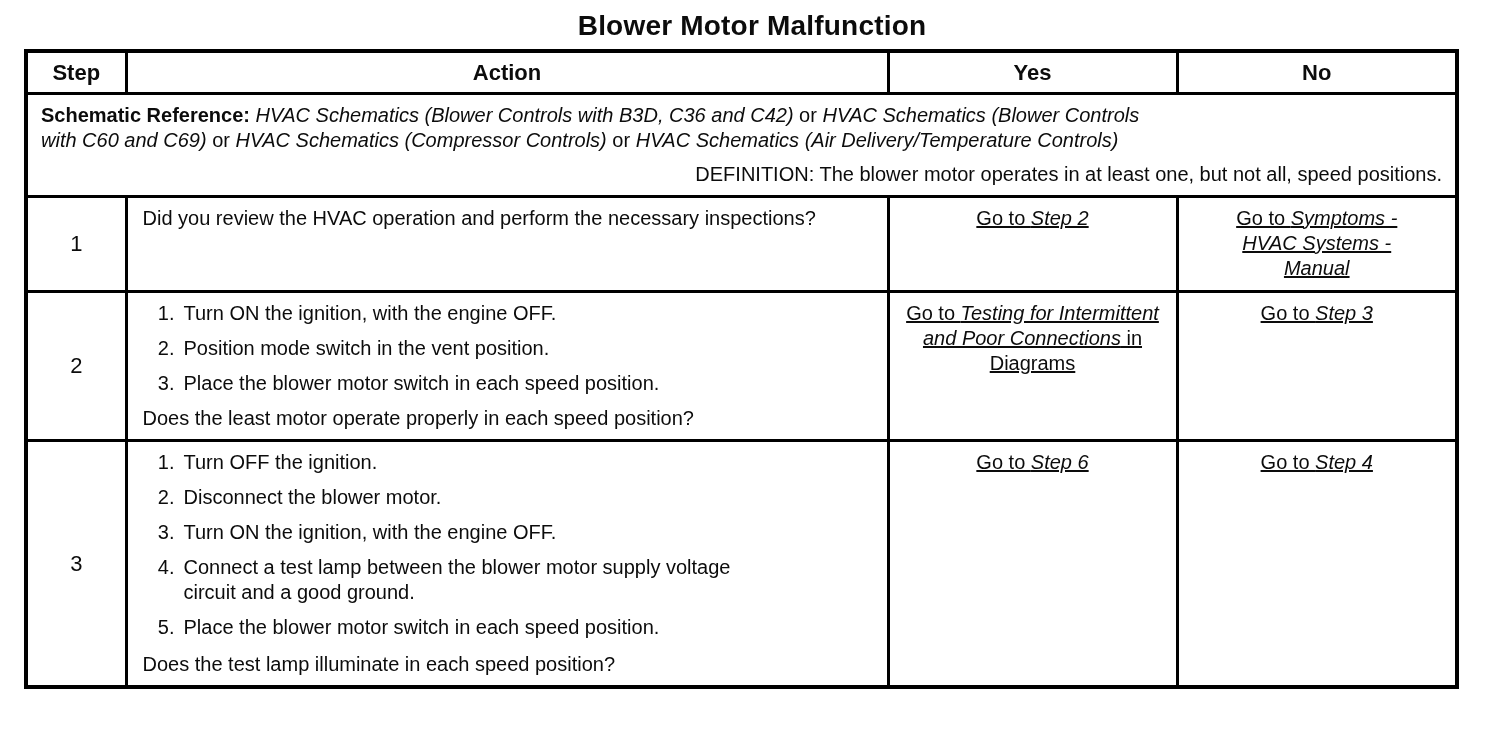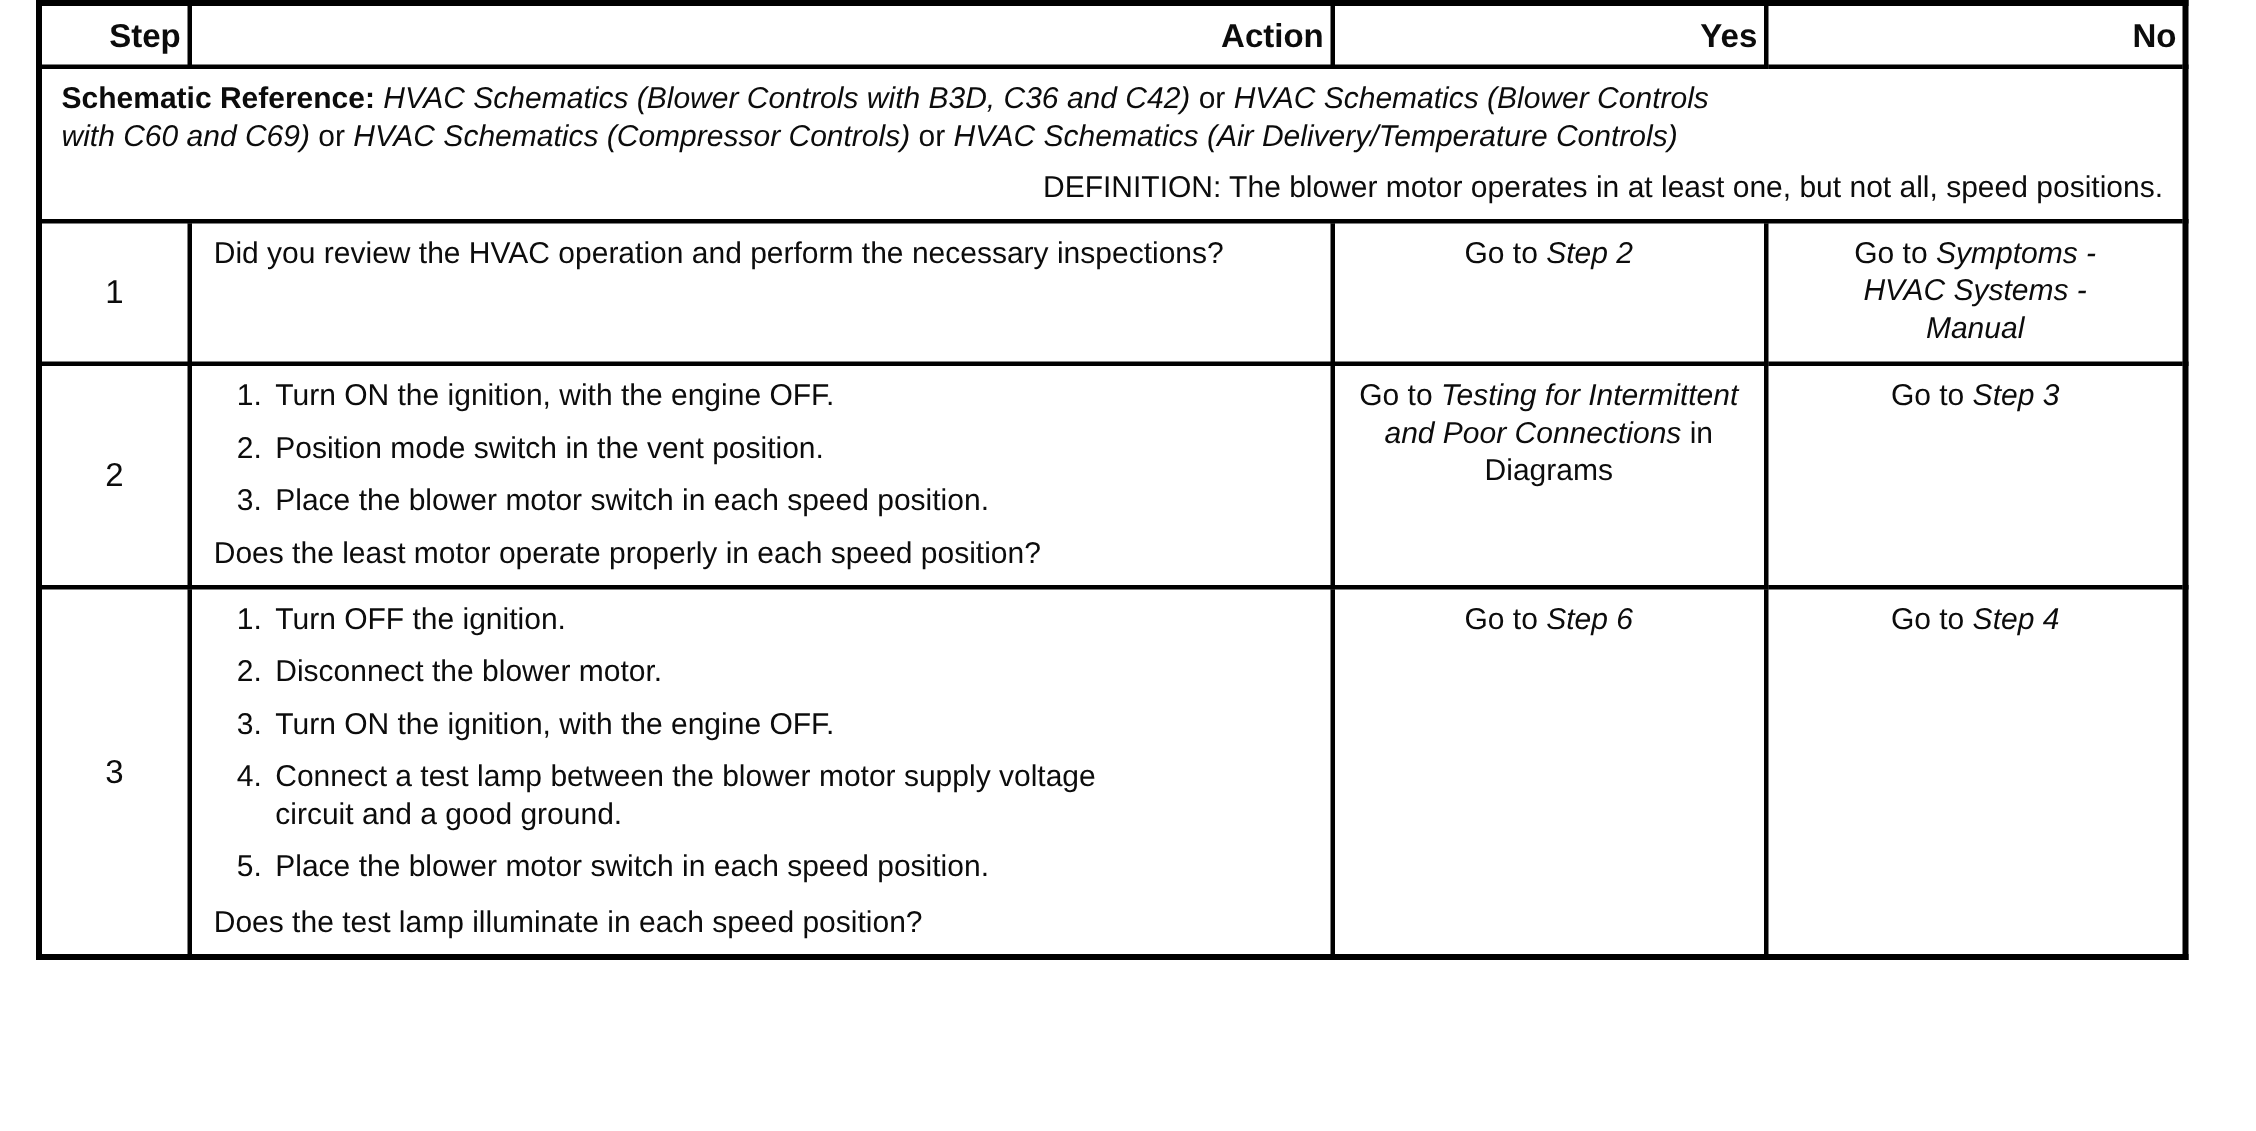--- a/index.html
+++ b/index.html
@@ -29,21 +29,21 @@
     border: 3px solid #000;
     font-size: 20px;
     line-height: 1.25;
     padding: 7px 12px;
     vertical-align: top;
     overflow: hidden;
   }
   .dtable th {
     font-size: 22px;
     font-weight: bold;
-    text-align: right;
+    text-align: center;
     vertical-align: middle;
     height: 42px;
     padding: 4px;
   }
   td.schematic-cell { height: 102px; padding: 8px 13px; }
   .schem { margin: 0; max-width: 1135px; }
   .defn  { margin: 9px 0 0 0; text-align: right; }
   .b { font-weight: bold; }
   .i { font-style: italic; }
 
@@ -53,32 +53,33 @@
     font-size: 22px;
   }
   td.action-cell { padding: 8px 15px; }
   .action-flex { display: flex; flex-direction: column; height: 100%; }
   .intro { margin: 0; max-width: 700px; }
   .li { display: flex; margin: 0 0 10px 0; }
   .num { flex: 0 0 32px; width: 32px; text-align: right; }
   .litext { margin-left: 9px; max-width: 600px; }
   .question { margin: auto 0 0 0; }
 
-  td.yn { text-align: center; padding: 8px 16px; }
+  td.yn { text-align: center; padding: 8px 16px; text-decoration: underline; }
   .va-top { vertical-align: top; }
   .va-bottom { vertical-align: bottom; }
   .narrow { max-width: 195px; margin: 0 auto; }
   .r1 td { height: 95px; }
   .r2 td { height: 147px; }
   .r3 td { height: 247px; }
 </style>
 </head>
 <body>
 
 <div>
+  <h1 class="title">Blower Motor Malfunction</h1>
 
   <table class="dtable">
     <colgroup>
       <col style="width:100px">
       <col style="width:762px">
       <col style="width:289px">
       <col style="width:280px">
     </colgroup>
     <thead>
       <tr>

